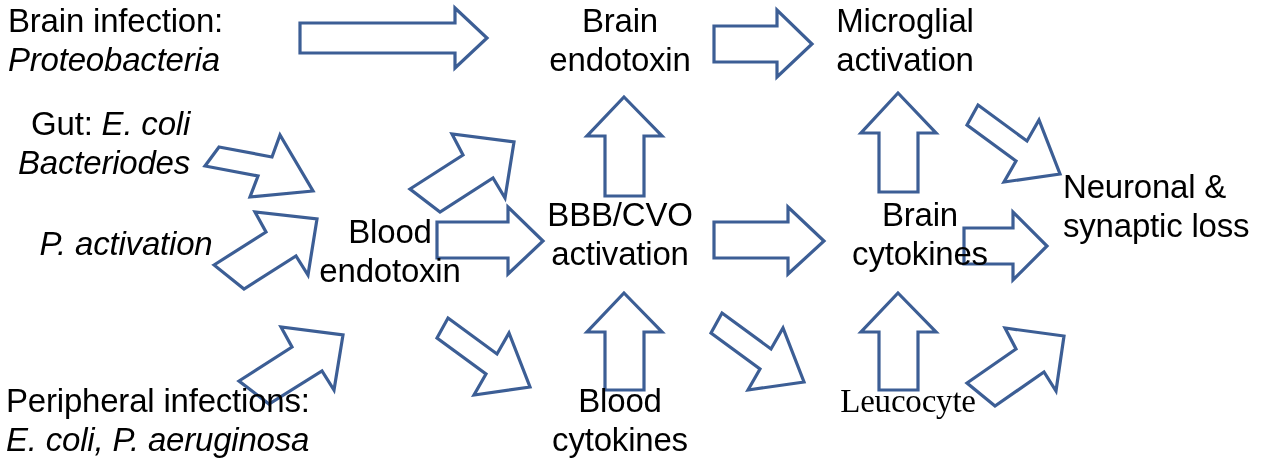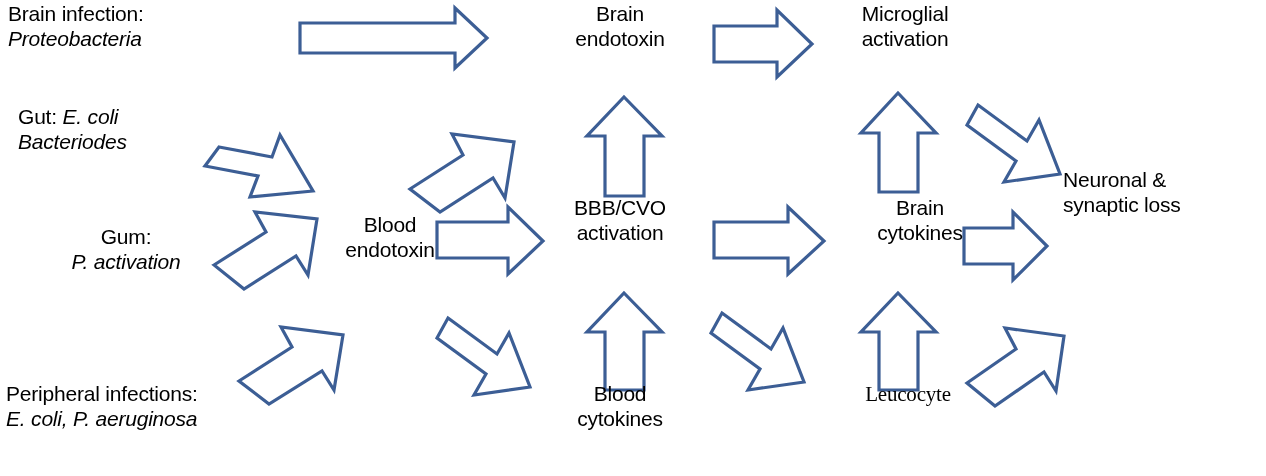--- a/index.html
+++ b/index.html
@@ -14,21 +14,21 @@
   #canvas {
     position: relative;
     width: 1266px;
     height: 476px;
     background: #ffffff;
     overflow: hidden;
   }
   .node {
     position: absolute;
     color: #000000;
-    font-size: 21px;
+    font-size: 33px;
     line-height: 1.18;
     text-align: center;
     white-space: nowrap;
     font-weight: 400;
     letter-spacing: -0.2px;
   }
   .node .ln { display: block; }
   .node .ital { font-style: italic; }
   .left-node { text-align: center; }
   .arrow-layer {
@@ -86,27 +86,26 @@
     <polygon points="964,228 1013,228 1013,212 1047,246 1013,280 1013,264 964,264"></polygon>
 
     <polygon points="967,383 1016,349 1005,328 1064,336 1056,391 1044,372 995,406"></polygon>
   </svg>
 
   <div class="node left-node" style="left:8px; top:2px; text-align:left;">
     <span class="ln">Brain infection:</span>
     <span class="ln ital">Proteobacteria</span>
   </div>
 
-  <div class="node left-node" style="left:18px; top:105px; text-align:left;">
+  <div class="node left-node" style="left:18px; top:105px; text-align:right;">
     <span class="ln"><span>Gut: </span><span class="ital">E. coli</span></span>
     <span class="ln ital">Bacteriodes</span>
   </div>
 
   <div class="node" style="left:16px; top:225px; width:220px;">
-    <span class="ln">Gum:</span>
     <span class="ln ital">P. activation</span>
   </div>
 
   <div class="node left-node" style="left:6px; top:382px; text-align:left;">
     <span class="ln">Peripheral infections:</span>
     <span class="ln ital">E. coli, P. aeruginosa</span>
   </div>
 
   <div class="node" style="left:300px; top:213px; width:180px;">
     <span class="ln">Blood</span>

